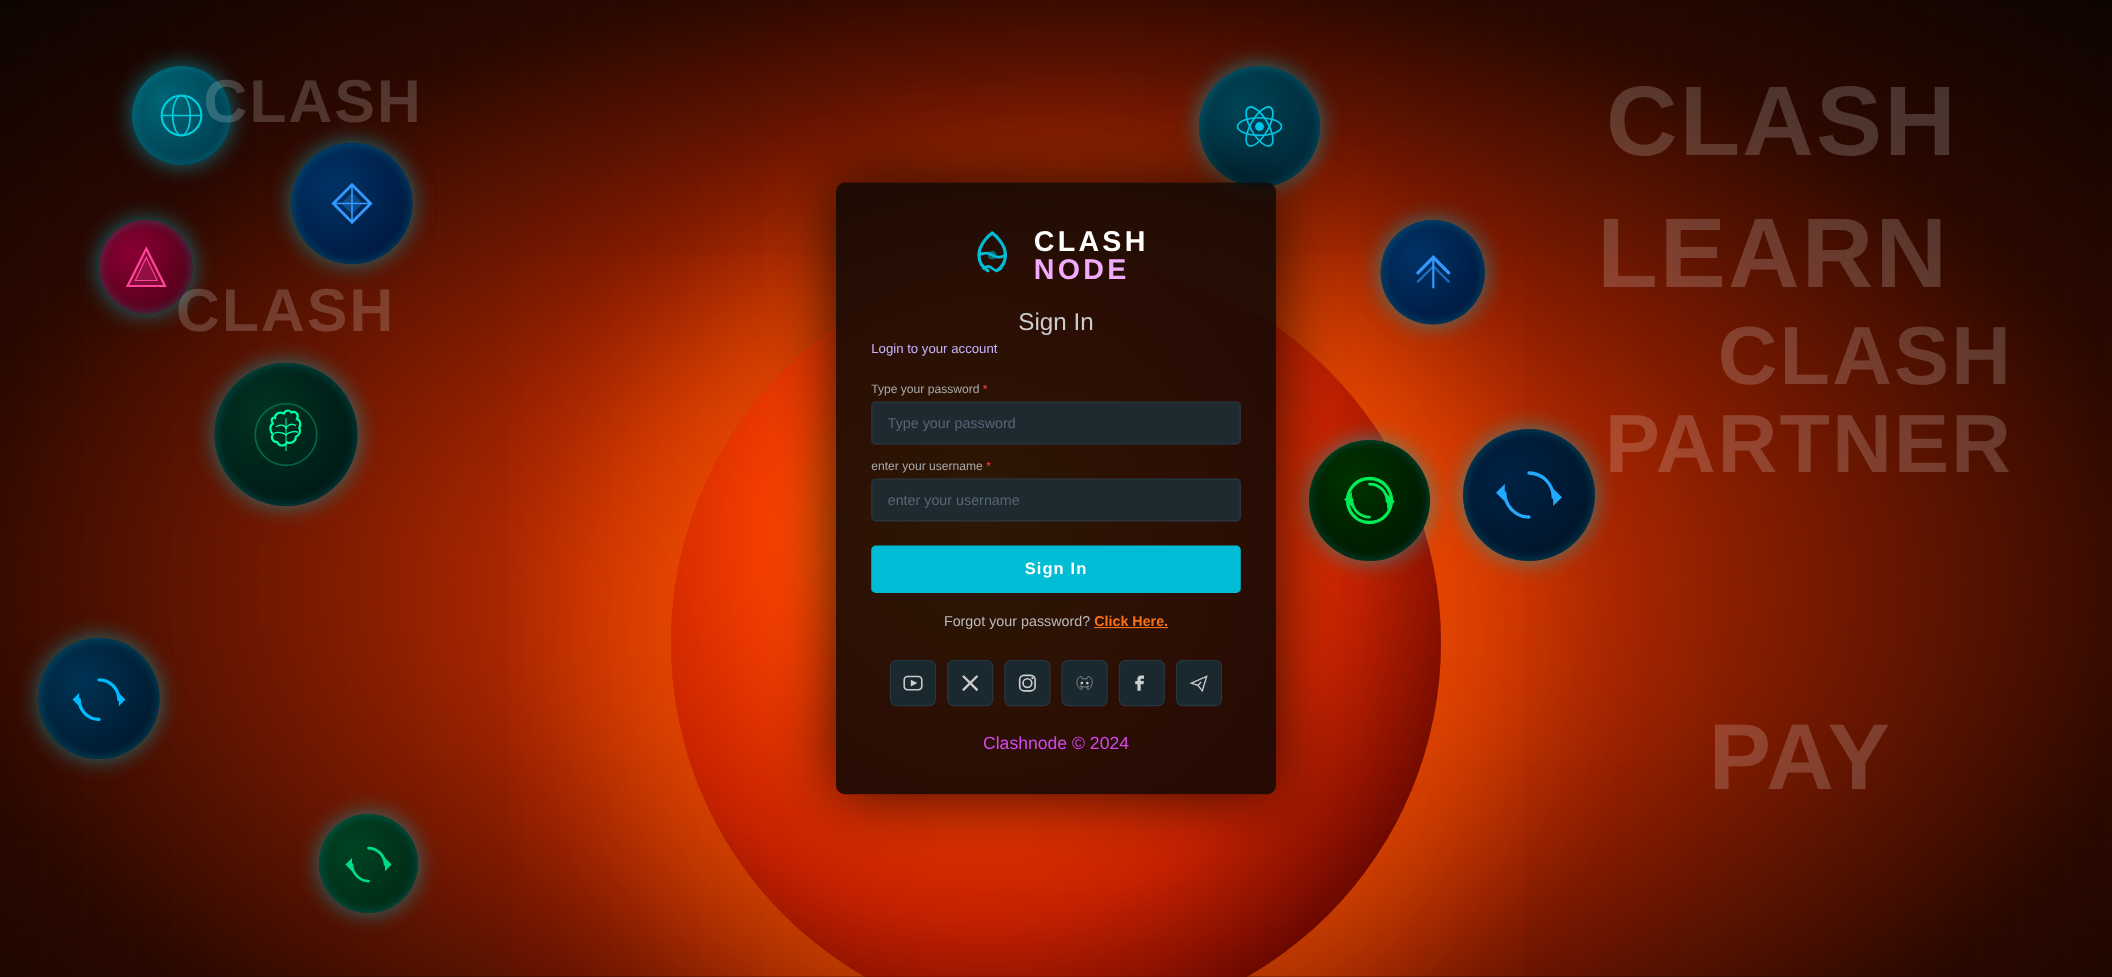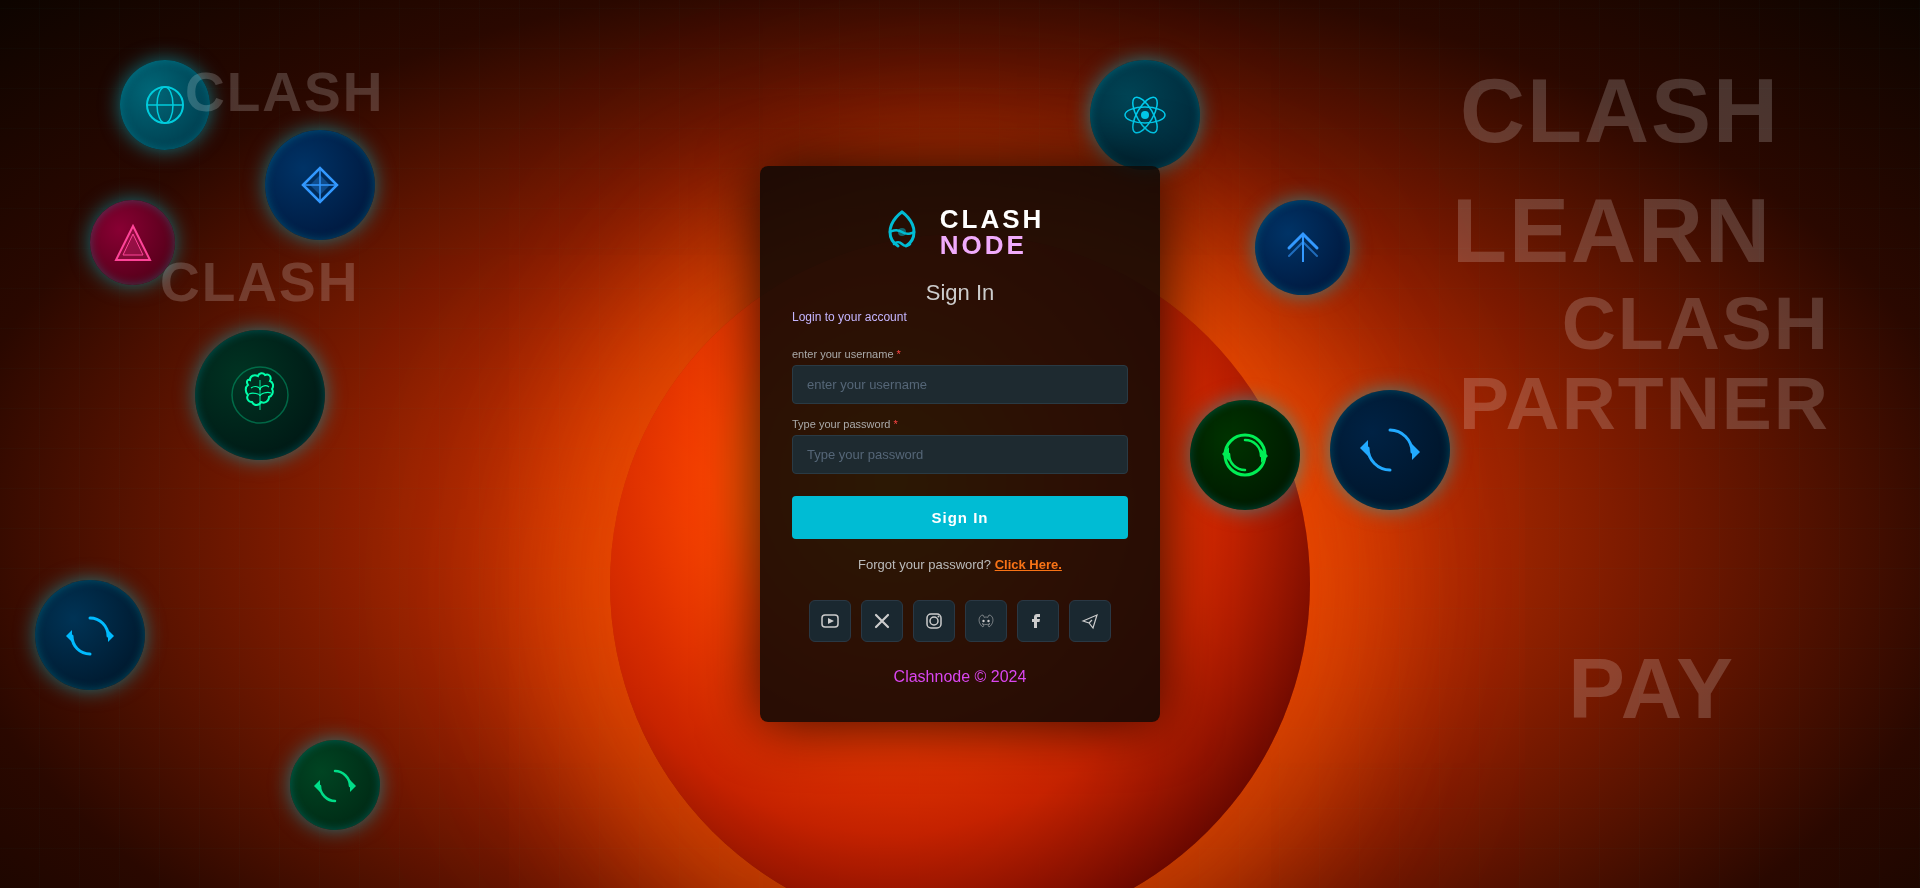--- a/index.html
+++ b/index.html
@@ -86,21 +86,21 @@
       z-index: 2;
       text-transform: uppercase;
     }
 
     .bg-text-1 { top: 60px; left: 185px; font-size: 55px; }
     .bg-text-2 { top: 250px; left: 160px; font-size: 55px; }
     .bg-text-3 { top: 60px; right: 140px; font-size: 90px; }
     .bg-text-4 { top: 180px; right: 148px; font-size: 90px; }
     .bg-text-5 { top: 280px; right: 90px; font-size: 75px; }
     .bg-text-6 { top: 360px; right: 90px; font-size: 75px; }
-    .bg-text-7 { top: 640px; right: 185px; font-size: 85px; }
+    .bg-text-7 { top: 640px; right: 200px; font-size: 85px; }
 
     
     .card {
       position: absolute;
       left: 50%;
       top: 50%;
       transform: translate(-50%, -50%);
       width: 400px;
       background: rgba(15, 8, 5, 0.88);
       border-radius: 8px;
@@ -372,34 +372,34 @@
         <span class="logo-node">NODE</span>
       </div>
     </div>
   </div>
 
   <h2 class="sign-in-title">Sign In</h2>
   <p class="login-subtitle">Login to your account</p>
 
   <div class="form-group">
     <label class="form-label">
+      <span>Type your password</span>
+      <span class="required">*</span>
+    </label>
+    <input type="password" class="form-input" placeholder="Type your password" style="">
+  </div>
+
+  <div class="form-group">
+    <label class="form-label">
       <span>enter your username</span>
       <span class="required">*</span>
     </label>
     <input type="text" class="form-input" placeholder="enter your username" style="">
   </div>
 
-  <div class="form-group">
-    <label class="form-label">
-      <span>Type your password</span>
-      <span class="required">*</span>
-    </label>
-    <input type="password" class="form-input" placeholder="Type your password" style="">
-  </div>
-
   <button class="signin-btn">Sign In</button>
 
   <div class="forgot-password">
     <span>Forgot your password?</span>
     <a href="#">Click Here.</a>
   </div>
 
   <div class="social-icons">
     <a class="social-btn" href="#" title="YouTube">
       <svg width="18" height="18" viewBox="0 0 18 18" fill="currentColor">

